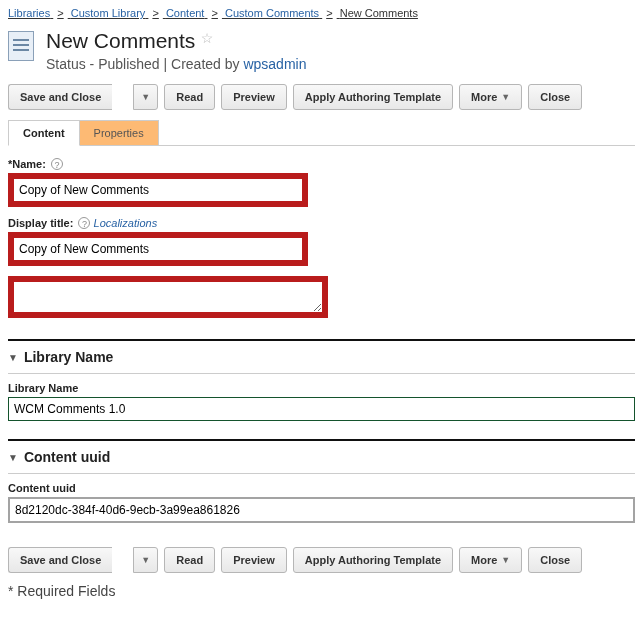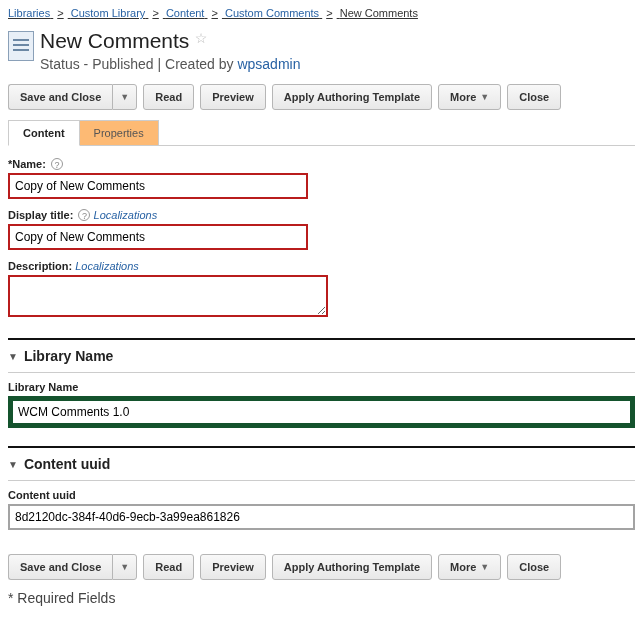--- a/index.html
+++ b/index.html
@@ -2,48 +2,48 @@
 <html><head>
 <meta charset="utf-8">
 <style>
   * { box-sizing: border-box; margin: 0; padding: 0; }
   body { font-family: Arial, Helvetica, sans-serif; font-size: 12px; color: #333; background: #fff; width: 643px; padding: 5px 8px; }
   a { color: #2862a4; text-decoration: none; cursor: pointer; }
 
   .breadcrumb { font-size: 11px; padding: 2px 0 10px 0; text-decoration: underline; }
   .breadcrumb .sep { color: #333; margin: 0 4px; }
 
-  .header { display: flex; align-items: flex-start; gap: 6px; margin-bottom: 12px; }
+  .header { display: flex; align-items: flex-start; gap: 12px; margin-bottom: 12px; }
   .doc-icon { width: 26px; height: 30px; border: 1px solid #8aa0b8; background: #e8eff7; position: relative; margin-top: 2px; flex-shrink: 0; }
   .doc-icon::before, .doc-icon::after { content: ""; position: absolute; left: 4px; right: 4px; height: 2px; background: #6b87a4; }
   .doc-icon::before { top: 7px; }
   .doc-icon::after { top: 12px; }
   .doc-icon .l3 { position: absolute; left: 4px; right: 4px; top: 17px; height: 2px; background: #6b87a4; }
 
   .title-block h1 { font-size: 21px; font-weight: 400; color: #222; display: inline; }
   .star-icon { color: #bbb; font-size: 14px; vertical-align: super; margin-left: 2px; cursor: pointer; }
   .status-line { font-size: 14px; color: #555; margin-top: 3px; }
 
   .toolbar { display: flex; gap: 6px; margin-bottom: 10px; }
   .btn { background: linear-gradient(#f8f8f8, #e8e8e8); border: 1px solid #b6b6b6; border-radius: 3px; padding: 6px 11px; font-size: 11px; font-weight: bold; color: #333; cursor: pointer; display: flex; align-items: center; gap: 4px; }
   .btn .caret { font-size: 9px; color: #666; }
-  .btn-split { display: flex; }
+  .btn-split { display: flex; gap: 21px; }
   .btn-split .btn:first-child { border-top-right-radius: 0; border-bottom-right-radius: 0; border-right: none; }
   .btn-split .btn:last-child { border-top-left-radius: 0; border-bottom-left-radius: 0; padding: 6px 7px; }
 
   .tabs { display: flex; border-bottom: 1px solid #ccc; margin-bottom: 12px; }
   .tab { padding: 6px 14px; font-size: 11px; border: 1px solid #ccc; border-bottom: none; margin-right: -1px; background: #fdba74; cursor: pointer; color: #555; }
   .tab.active { background: #fff; font-weight: bold; color: #222; border-bottom: 1px solid #fff; margin-bottom: -1px; }
 
   .field { margin-bottom: 10px; }
   .field label { font-size: 11px; font-weight: bold; color: #222; display: block; margin-bottom: 3px; }
   .field label .norm { font-weight: normal; font-style: italic; }
   .field label .help { display: inline-block; width: 12px; height: 12px; border: 1px solid #999; border-radius: 50%; font-size: 9px; line-height: 12px; text-align: center; color: #888; font-weight: normal; margin-left: 2px; cursor: pointer; }
-  .text-input { width: 300px; padding: 4px 5px; font-size: 12px; border: 2px solid #b91c1c; }
-  .full-input { width: 100%; padding: 4px 5px; font-size: 12px; border: 5px solid #14532d; }
+  .text-input { width: 300px; padding: 4px 5px; font-size: 12px; border: 6px solid #b91c1c; }
+  .full-input { width: 100%; padding: 4px 5px; font-size: 12px; border: 1px solid #14532d; }
   .selected { border: 2px solid #a3a3a3; }
   textarea.text-input { height: 42px; resize: both; width: 320px; font-family: inherit; }
 
   .section-sep { border: none; border-top: 2px solid #111; margin: 18px 0 8px 0; }
   .section-head { display: flex; align-items: center; gap: 6px; font-size: 14px; font-weight: bold; color: #222; cursor: pointer; margin-bottom: 8px; }
   .section-head .disclosure { font-size: 10px; color: #555; }
   .sub-sep { border: none; border-top: 1px solid #ccc; margin: 6px 0 8px 0; }
 
   .req-note { font-size: 14px; color: #444; margin-top: 6px; }
 </style>
@@ -108,24 +108,20 @@
 <div class="field">
   <label>
     <span>Display title:</span>
     <span class="help">?</span>
     <a class="norm">Localizations</a>
   </label>
   <input type="text" class="text-input" value="Copy of New Comments" style="">
 </div>
 
 <div class="field">
-  <label>
-    <span>Description:</span>
-    <a class="norm">Localizations</a>
-  </label>
   <textarea class="text-input" style=""></textarea>
 </div>
 
 <hr class="section-sep">
 <div class="section-head">
   <span class="disclosure">▼</span>
   <span>Library Name</span>
 </div>
 <hr class="sub-sep">
 <div class="field">

